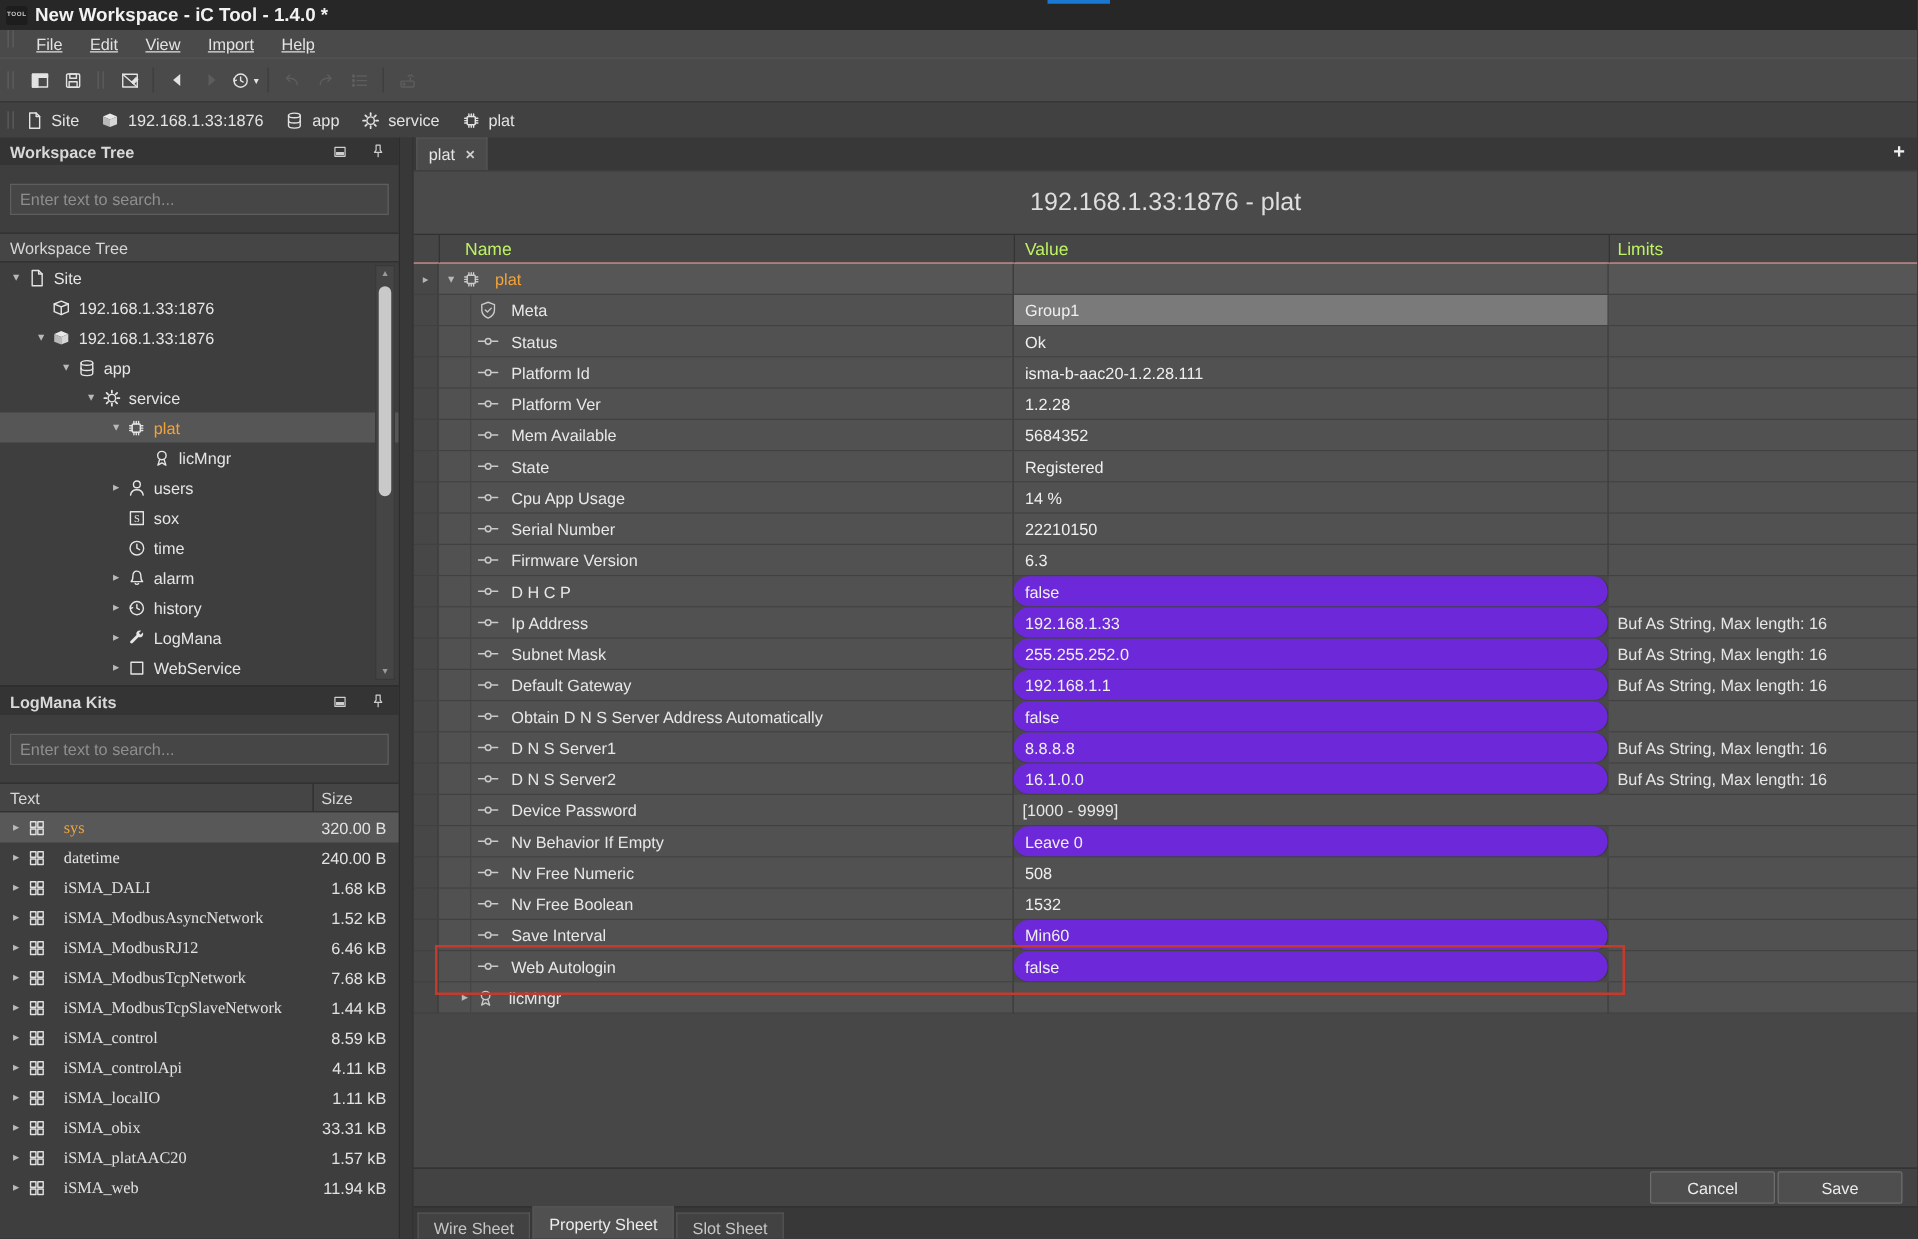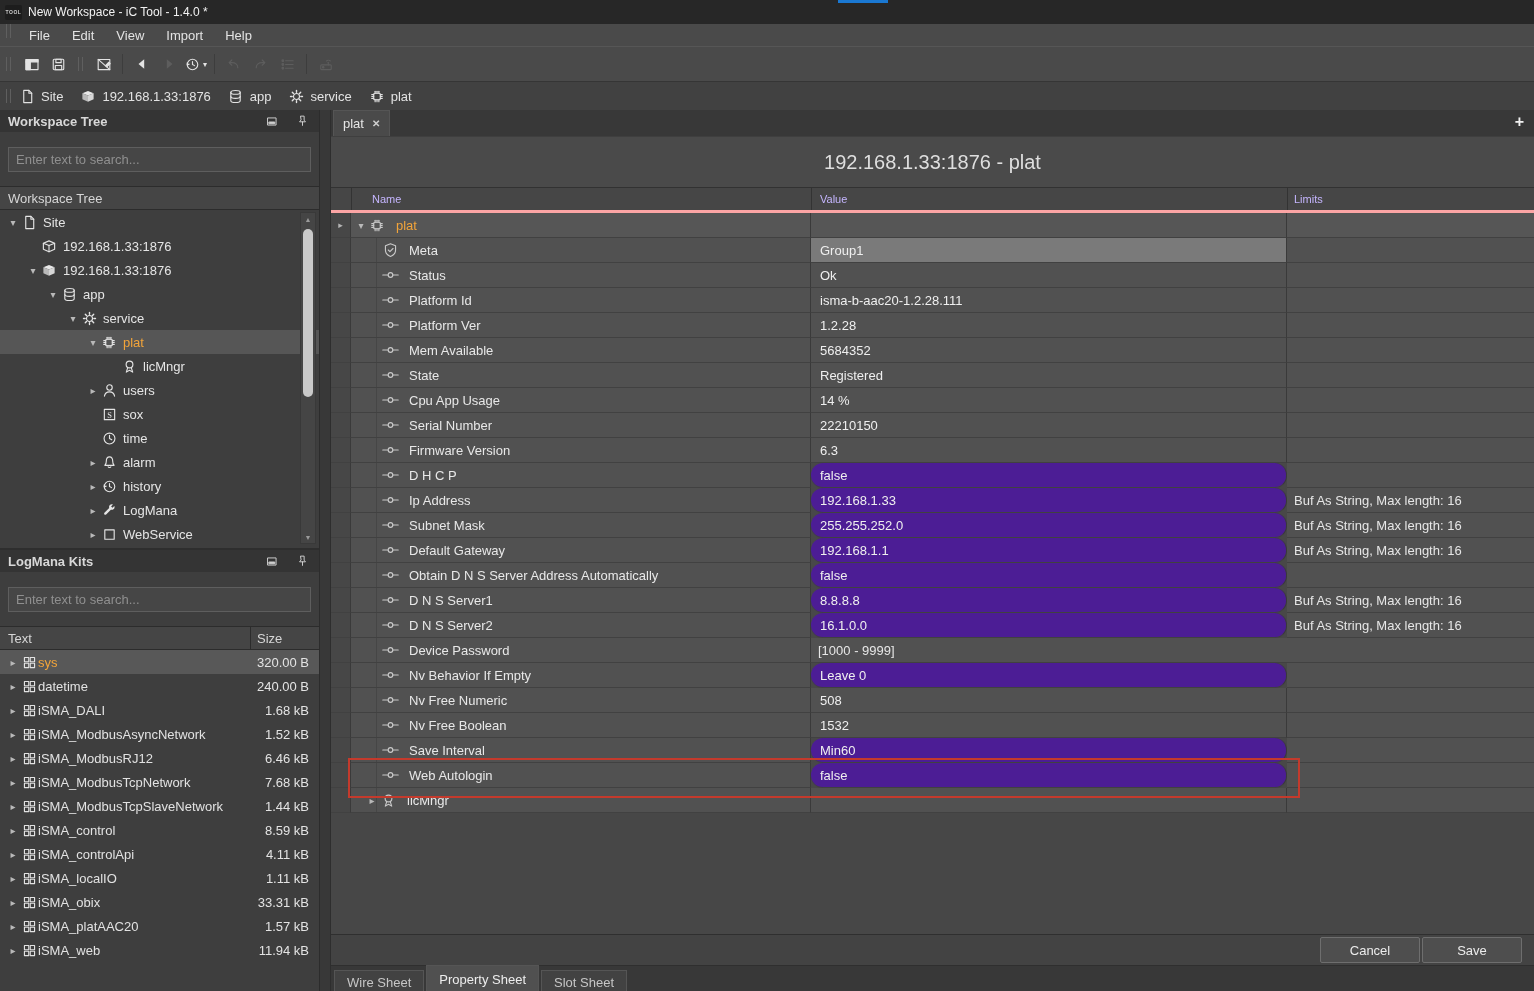--- a/index.html
+++ b/index.html
@@ -6,25 +6,25 @@
   .app{width:1534px;height:991px;position:relative;background:#3c3c3c;
        font-family:"Liberation Sans",sans-serif;color:#e2e2e2;overflow:hidden;
        -webkit-font-smoothing:antialiased;}
   .icon{display:inline-flex;align-items:center;justify-content:center;width:18px;height:16px;flex:0 0 auto;}
   .icon svg{display:block;}
 
   
   .titlebar{height:24px;background:#272727;display:flex;align-items:center;position:relative;}
   .app-logo{width:17px;height:15px;margin:0 6px 0 5px;background:#1d1d1d;border-radius:2px;
             color:#cfcfcf;font-size:5px;font-weight:bold;display:flex;align-items:center;justify-content:center;letter-spacing:.5px;}
-  .app-title{font-size:12px;font-weight:normal;color:#f2f2f2;}
+  .app-title{font-size:15px;font-weight:bold;color:#f2f2f2;}
   .blue-strip{position:absolute;left:838px;top:0;width:50px;height:3px;background:#1a78d2;}
 
   
-  .menubar{height:22px;background:#4a4a4a;display:flex;align-items:flex-start;}
+  .menubar{height:22px;background:#4a4a4a;display:flex;align-items:flex-start;text-decoration:underline;}
   .grip{width:3px;height:14px;border-left:1px solid #5f5f5f;border-right:1px solid #5f5f5f;margin:0 7px 0 6px;}
   .menu-item{padding:0 11px;font-size:13px;color:#e3e3e3;height:100%;display:flex;align-items:center;cursor:default;}
 
   
   .toolbar{height:34px;background:#4a4a4a;border-top:1px solid #565656;display:flex;align-items:center;}
   .tbtn{width:27px;height:26px;display:flex;align-items:center;justify-content:center;color:#e3e3e3;border-radius:2px;}
   .tbtn.disabled{color:#5d5d5d;}
   .tsep{width:1px;height:20px;background:#3d3d3d;margin:0 5px;}
   .caret{font-size:8px;margin-left:1px;}
 
@@ -61,49 +61,49 @@
   .tlabel{margin-left:5px;white-space:nowrap;}
 
   .wt-scroll{position:absolute;right:3px;top:2px;bottom:4px;width:14px;background:#454545;border:1px solid #393939;}
   .wt-arrow{height:12px;display:flex;align-items:center;justify-content:center;font-size:7px;color:#9a9a9a;}
   .wt-thumb{position:absolute;left:2px;right:2px;top:16px;height:168px;background:#c9c9c9;border-radius:6px;}
   .wt-arrow.bottom{position:absolute;bottom:0;left:0;right:0;}
 
   .dk-row{height:24px;display:flex;align-items:center;font-size:13px;}
   .dk-row.selected{background:#585858;}
   .dk-row.selected .dk-name{color:#f2a43a;}
-  .dk-name{flex:1;margin-left:0;white-space:nowrap;overflow:hidden;}
+  .dk-name{flex:1;margin-left:13px;white-space:nowrap;overflow:hidden;font-family:Liberation Serif, serif;}
   .dk-size{width:72px;text-align:right;padding-right:10px;color:#e3e3e3;}
 
   
   .tabstrip{height:26px;background:#383838;display:flex;align-items:flex-end;position:relative;border-bottom:1px solid #3f3f3f;}
   .doc-tab{height:25px;margin-left:2px;padding:0 9px;background:#4a4a4a;display:flex;align-items:center;gap:8px;
            font-size:13px;color:#e6e6e6;border:1px solid #555;border-bottom:none;}
   .tab-close{font-size:10px;color:#cfcfcf;font-weight:bold;}
   .newtab{position:absolute;right:10px;top:3px;font-size:16px;font-weight:bold;color:#f0f0f0;}
   .doc-title{height:50px;background:#4a4a4a;display:flex;align-items:center;justify-content:center;
              font-size:20px;color:#dedede;border-bottom:1px solid #323232;}
 
   
-  .grid-header{height:22px;display:flex;background:#464646;border-bottom:3px solid #fca5a5;font-size:11px;color:#c4b5fd;}
+  .grid-header{height:22px;display:flex;background:#464646;border-bottom:1px solid #fca5a5;font-size:14px;color:#bef264;}
   .gh-gutter{width:20px;border-right:1px solid #333;}
   .gh-name{width:460px;border-right:1px solid #333;display:flex;align-items:center;padding-left:20px;box-sizing:border-box;}
   .gh-value{width:476px;border-right:1px solid #333;display:flex;align-items:center;padding-left:8px;box-sizing:border-box;}
   .gh-limits{flex:1;display:flex;align-items:center;padding-left:6px;}
 
   .rows{position:relative;}
   .prow{height:25px;display:flex;font-size:13px;}
   .cell{box-sizing:border-box;border-right:1px solid #3a3a3a;border-bottom:1px solid #414141;display:flex;align-items:center;}
   .cell-gutter{width:20px;background:#474747;justify-content:center;color:#b5b5b5;font-size:9px;}
   .cell-name{width:460px;background:#515151;padding-left:30px;position:relative;color:#e8e8e8;}
   .cell-name::before{content:'';position:absolute;left:25px;top:0;bottom:0;border-left:1px solid #464646;}
   .cell-name .icon{margin-right:5px;color:#c9c9c9;}
   .cell-value{width:476px;background:#515151;padding-left:9px;color:#efefef;}
   .cell-limits{flex:1;background:#515151;padding-left:7px;color:#e6e6e6;border-right:none;}
-  .prow.editable .cell-value{background:#4c1d95;border-radius:12px;}
+  .prow.editable .cell-value{background:#6d28d9;border-radius:12px;}
   .prow.vsel .cell-value{background:#7a7a7a;}
   .prow.rootrow .cell-name{padding-left:3px;background:#565656;}
   .prow.rootrow .cell-name::before{display:none;}
   .prow.rootrow .cell-value,.prow.rootrow .cell-limits{background:#565656;}
   .prow.rootrow .tlabel{color:#f2a43a;}
   .prow.has-exp .cell-name{padding-left:14px;}
   .hl-box{position:absolute;left:17px;top:545px;width:948px;height:36px;border:2px solid #c43a2c;z-index:5;pointer-events:none;}
 
   .filler{flex:1;background:#474747;}
   .btnbar{height:30px;background:#434343;border-top:1px solid #2f2f2f;display:flex;justify-content:flex-end;align-items:center;padding-right:12px;}

